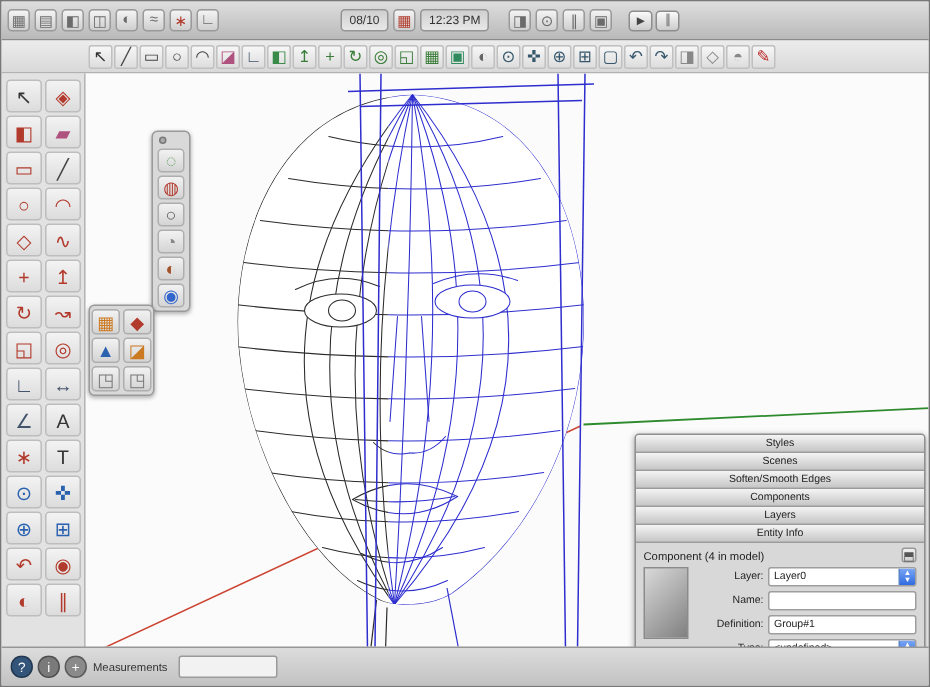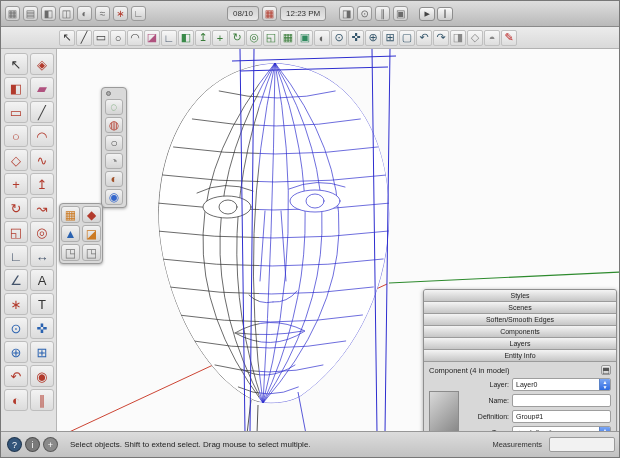--- a/index.html
+++ b/index.html
@@ -55,21 +55,21 @@
   
   .tray{position:absolute;left:422px;top:288px;width:194px;background:#d4d4d4;
     border:1px solid #8f8f8f;border-radius:3px;box-shadow:0 1px 4px rgba(0,0,0,.35);overflow:hidden;}
   .tray-header{height:12px;display:flex;align-items:center;justify-content:center;font-size:7px;color:#222;
     background:linear-gradient(#f4f4f4,#c6c6c6);border-bottom:1px solid #9b9b9b;}
   .entity{padding:3px 5px 6px 5px;background:#d8d8d8;}
   .entity .title-row{display:flex;align-items:center;justify-content:space-between;margin-bottom:3px;}
   .entity .title{font-size:7.5px;color:#222;}
   .entity .detach{width:10px;height:10px;font-size:8px;color:#555;display:flex;align-items:center;justify-content:center;
     border:1px solid #999;border-radius:2px;background:linear-gradient(#f0f0f0,#cfcfcf);}
-  .entity .body{display:flex;gap:6px;align-items:flex-end;}
+  .entity .body{display:flex;gap:6px;}
   .thumb{width:30px;height:48px;border:1px solid #8b8b8b;background:linear-gradient(135deg,#d9d9d9,#808080);flex:0 0 auto;}
   .fields{flex:1;display:flex;flex-direction:column;gap:3px;}
   .frow{display:flex;align-items:center;gap:3px;}
   .flabel{width:44px;text-align:right;font-size:7px;color:#222;flex:0 0 auto;}
   .fctl{flex:1;height:13px;background:#fff;border:1px solid #9e9e9e;border-radius:2px;
     display:flex;align-items:center;overflow:hidden;}
   .fctl .val{flex:1;font-size:7px;color:#222;padding-left:3px;white-space:nowrap;}
   .stepper{width:11px;height:100%;background:linear-gradient(#7aa6f5,#2f6be0);color:#fff;font-size:5px;line-height:5px;
     display:flex;flex-direction:column;align-items:center;justify-content:center;border-left:1px solid #5a82c8;}
   .finput{flex:1;height:13px;font-size:7px;padding:0 3px;border:1px solid #9e9e9e;border-radius:2px;background:#fff;color:#222;}
@@ -605,18 +605,17 @@
         </span>
 
         <span class="sb-icon" style="background: rgb(122, 122, 122);">
           <span>i</span>
         </span>
 
         <span class="sb-icon" style="background: rgb(138, 138, 138);">
           <span>+</span>
         </span>
       </div>
-    <span class="sb-text">Select objects. Shift to extend select. Drag mouse to select multiple.</span>
     <span class="meas-label">Measurements</span>
     <input class="meas" value="" style="">
   </div>
 
 </div>
 
 </body></html>

